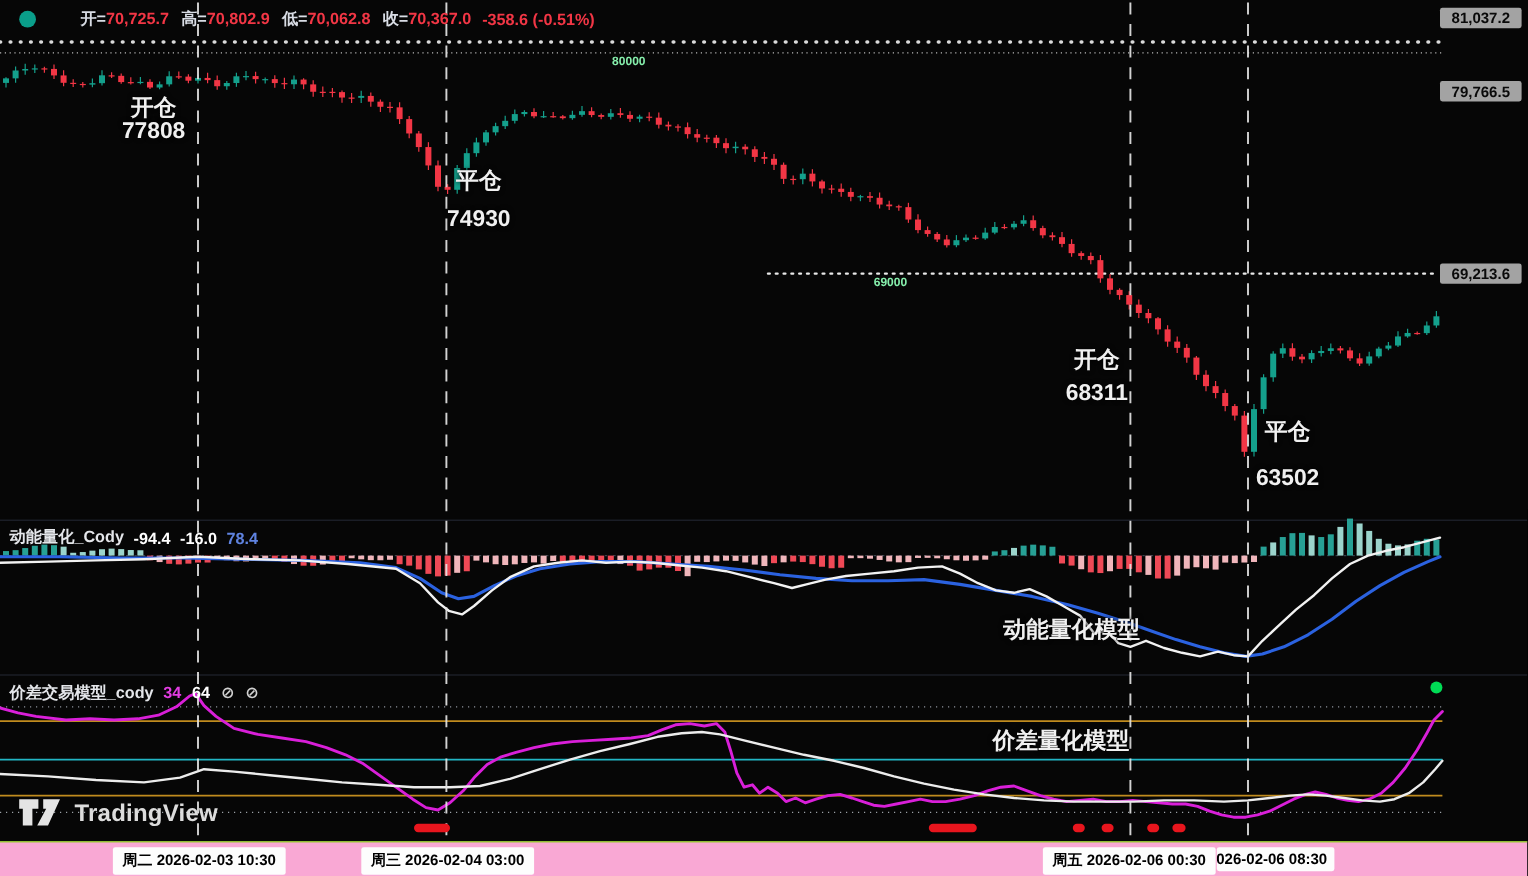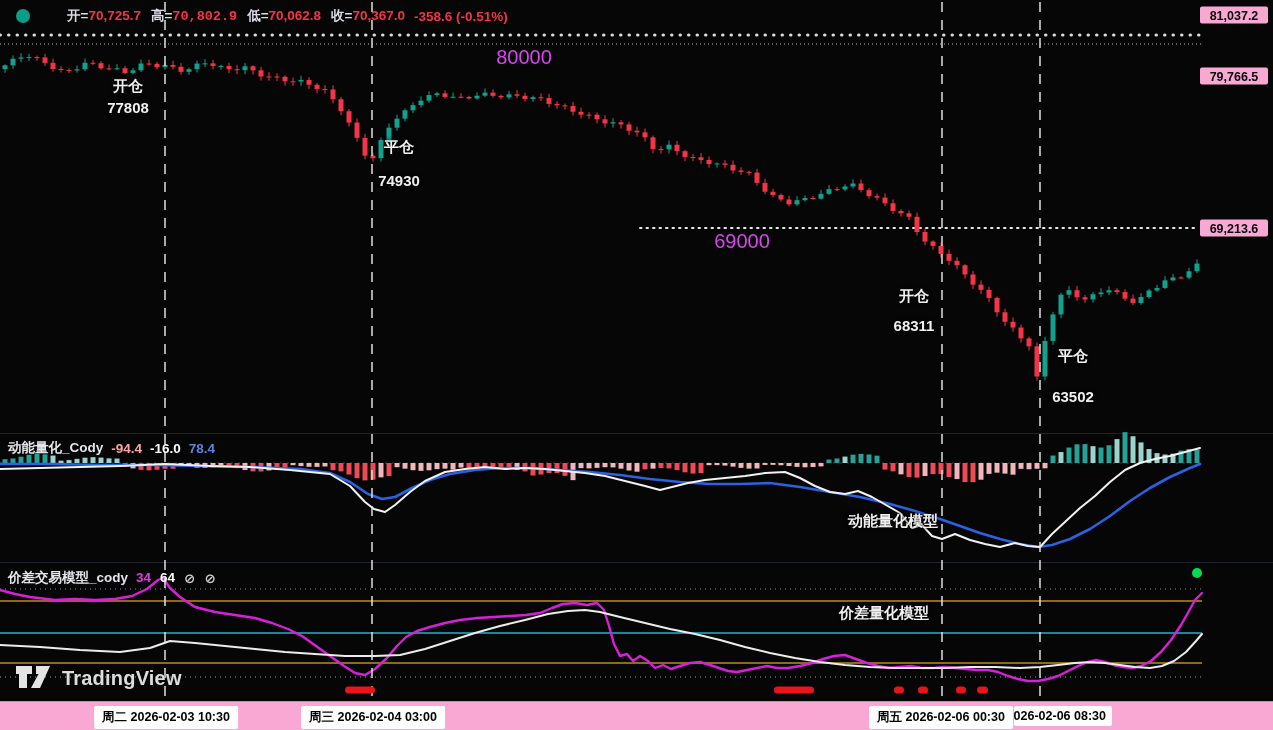--- a/index.html
+++ b/index.html
@@ -9,26 +9,26 @@
   
   .legend{position:absolute;left:16px;top:7px;display:flex;align-items:center;gap:9px;
           font-size:13.5px;font-weight:700;white-space:nowrap;z-index:6;}
   .legend .dot{width:14px;height:14px;border-radius:50%;display:inline-block;}
   .legend .fld b{color:#d8dce4;}
   .legend .fld i{font-style:normal;}
   
   .phead{position:absolute;left:8px;display:flex;align-items:center;gap:8px;font-size:13.5px;
          font-weight:700;color:#e4e6ea;z-index:6;white-space:nowrap;}
   
-  .ann{position:absolute;transform:translateX(-50%);color:#f0f0f0;font-size:15px;font-weight:700;
+  .ann{position:absolute;transform:translateX(-50%);color:#f0f0f0;font-size:19px;font-weight:700;
        white-space:nowrap;z-index:5;text-shadow:0 0 4px #000;}
-  .lvl-label{position:absolute;transform:translateX(-50%);color:#d946ef;font-size:20px;
-       font-weight:400;z-index:4;}
+  .lvl-label{position:absolute;transform:translateX(-50%);color:#86efac;font-size:10px;
+       font-weight:700;z-index:4;}
   
-  .ptag{position:absolute;right:5px;min-width:58px;text-align:center;background:#f9a8d4;color:#0a0a0a;
+  .ptag{position:absolute;right:5px;min-width:58px;text-align:center;background:#a3a3a3;color:#0a0a0a;
         font-size:12.5px;font-weight:700;padding:1.5px 5px;border-radius:2px;
         transform:translateY(-50%);z-index:7;white-space:nowrap;}
   
   .taxis{position:absolute;left:0;top:701px;width:1273px;height:29px;background:#f9a8d4;
          border-top:1px solid #84cc16;z-index:8;}
   .ttag{position:absolute;top:4px;background:#fdfdfd;color:#000;font-size:12.5px;font-weight:600;
         padding:3px 8px;border-radius:2px;white-space:nowrap;}
   .ttag.center{transform:translateX(-50%);}
   .ttag.clip{display:flex;justify-content:flex-end;overflow:hidden;width:86px;padding:3px 6px;}
   
@@ -513,34 +513,34 @@
       <rect x="894" y="686.5" width="10" height="7" rx="3.5" fill="#e8151d"></rect>
       <rect x="918" y="686.5" width="10" height="7" rx="3.5" fill="#e8151d"></rect>
       <rect x="956" y="686.5" width="10" height="7" rx="3.5" fill="#e8151d"></rect>
       <rect x="977" y="686.5" width="11" height="7" rx="3.5" fill="#e8151d"></rect>
     </svg>
 
   <div class="legend">
     <span class="dot" style="background: rgb(10, 158, 138);"></span>
     <span id="legend-fields" style="display:flex;gap:10px;margin-left:28px;">
         <span class="fld"><b style="color: rgb(216, 220, 228);">开=</b><i style="color: rgb(242, 54, 69);">70,725.7</i></span>
-        <span class="fld"><b style="color: rgb(216, 220, 228);">高=</b><i style="color: rgb(242, 54, 69); font-family: Liberation Mono, monospace;">70,802.9</i></span>
+        <span class="fld"><b style="color: rgb(216, 220, 228);">高=</b><i style="color: rgb(242, 54, 69);">70,802.9</i></span>
         <span class="fld"><b style="color: rgb(216, 220, 228);">低=</b><i style="color: rgb(242, 54, 69);">70,062.8</i></span>
         <span class="fld"><b style="color: rgb(216, 220, 228);">收=</b><i style="color: rgb(242, 54, 69);">70,367.0</i></span>
       </span>
     <span id="legend-change" style="color: rgb(242, 54, 69);">-358.6 (-0.51%)</span>
   </div>
 
   <div class="hsep" style="top:433px"></div>
   <div class="hsep" style="top:562px"></div>
 
   <div class="phead" style="top:439px">
     <span>动能量化_Cody</span>
     <span id="momentum-vals" style="display:flex;gap:8px;">
-        <span style="color: #fca5a5;">-94.4</span>
+        <span style="color: #ffffff;">-94.4</span>
         <span style="color: rgb(255, 255, 255);">-16.0</span>
         <span style="color: rgb(95, 131, 224);">78.4</span>
       </span>
   </div>
   <div class="ann" id="momentum-label" style="left: 893px; top: 512px;">动能量化模型</div>
 
   <div class="phead" style="top:569px">
     <span>价差交易模型_cody</span>
     <span id="spread-vals" style="display:flex;gap:9px;">
         <span style="color: rgb(226, 61, 226);">34</span>

